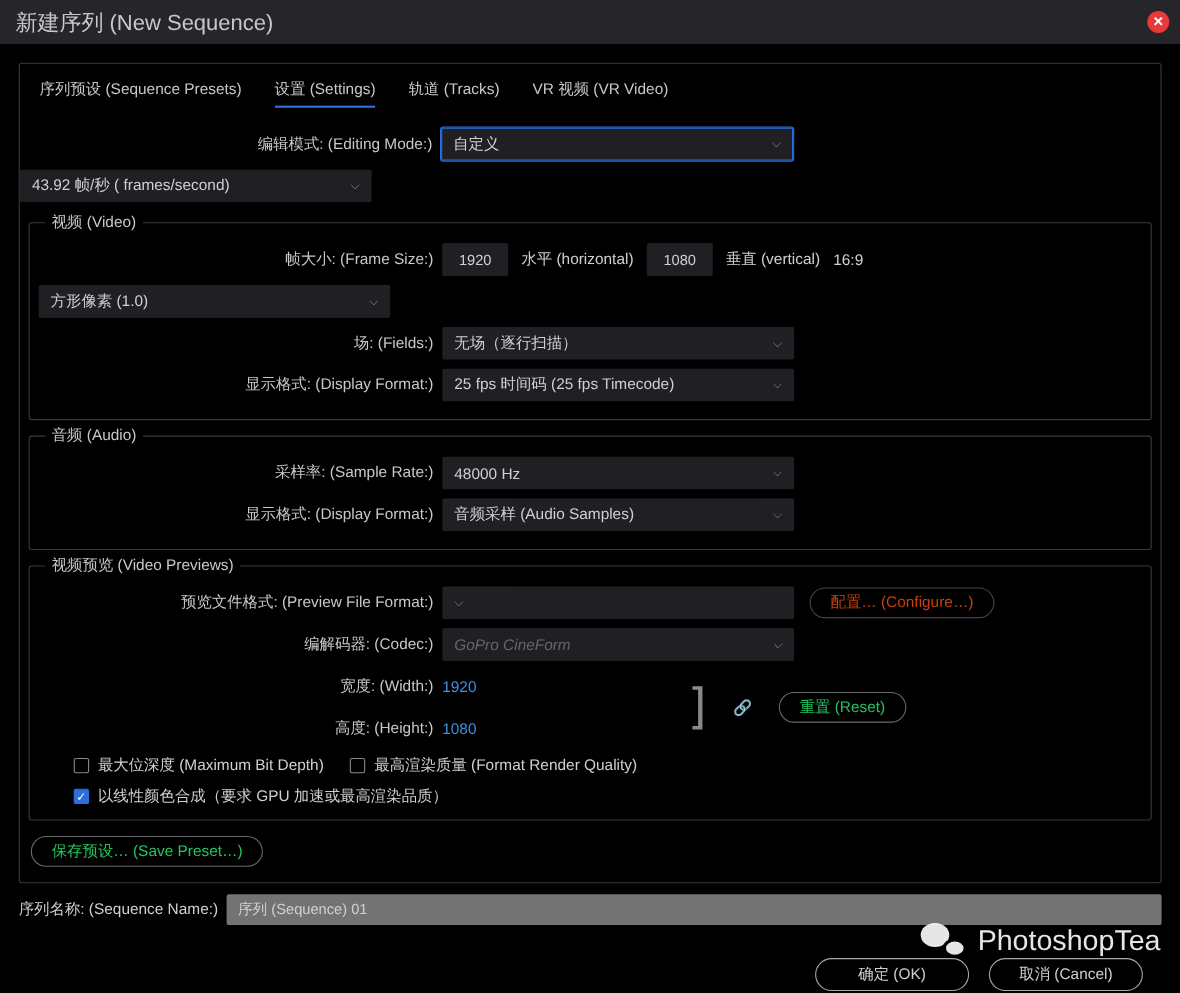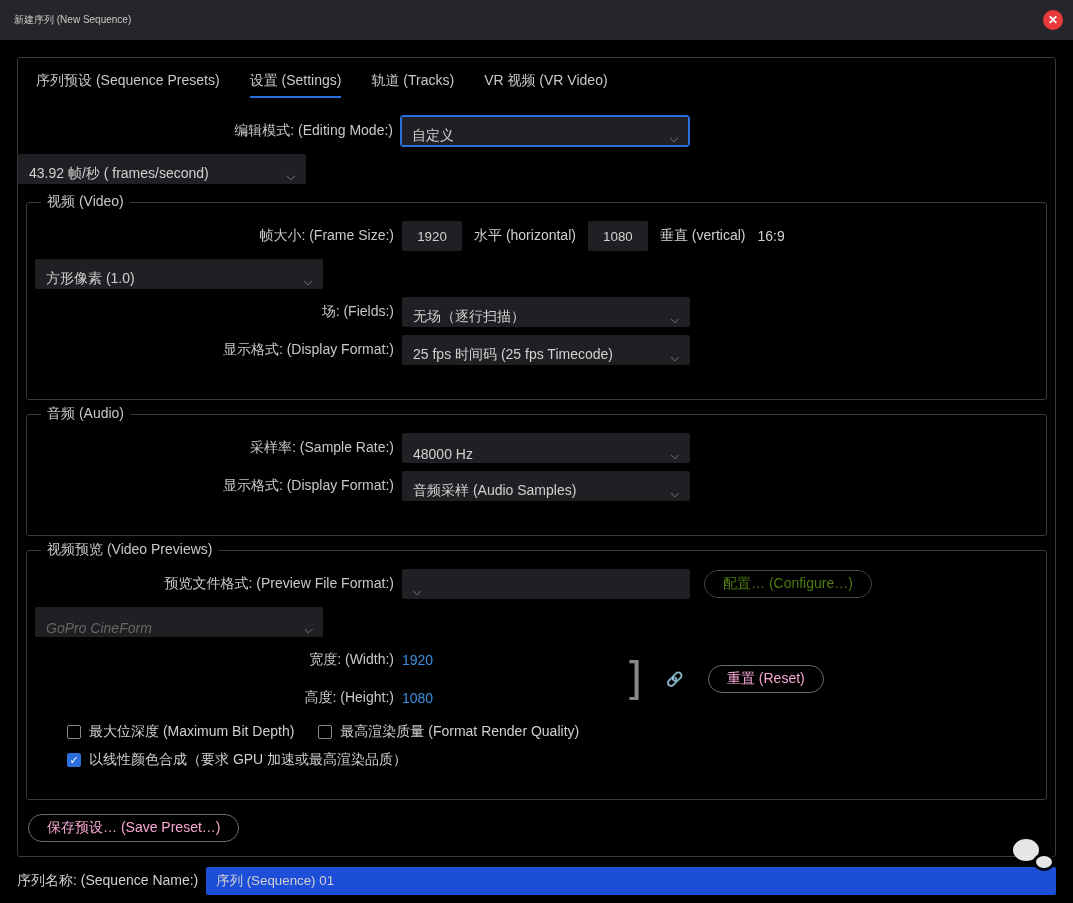--- a/index.html
+++ b/index.html
@@ -1,43 +1,43 @@
 <!DOCTYPE html>
 <html><head>
 <meta charset="utf-8">
 <style>
 * { box-sizing: border-box; margin: 0; padding: 0; }
 body { background: #000; font-family: "Microsoft YaHei", -apple-system, sans-serif; font-size: 14px; color: #d0d0d0; width: 1073px; height: 903px; overflow: hidden; position: relative; }
 .titlebar { height: 40px; background: #26262a; display: flex; align-items: center; padding: 0 14px; position: relative; }
-.titlebar-title { color: #c8c8c8; font-size: 10px; }
+.titlebar-title { color: #c8c8c8; font-size: 20px; }
 .close-btn { position: absolute; right: 10px; top: 10px; width: 20px; height: 20px; border-radius: 50%; background: #e83a3a; display: flex; align-items: center; justify-content: center; cursor: pointer; color: #fff; font-size: 12px; font-weight: bold; }
 .main { background: #000; padding: 17px; }
 .panel { border: 1px solid #3a3a3a; border-radius: 3px; background: #000; padding: 0 0 14px 0; }
 .tabs { display: flex; gap: 30px; padding: 14px 18px 0 18px; }
 .tab { color: #c8c8c8; padding-bottom: 6px; cursor: pointer; border-bottom: 2px solid transparent; }
 .tab.active { border-bottom: 2px solid #2a6fdb; }
 .row { display: flex; align-items: center; min-height: 38px; }
 .label-col { width: 383px; text-align: right; padding-right: 8px; color: #c8c8c8; font-size: 14px; }
-.dropdown { display: inline-flex; align-items: flex-end; justify-content: space-between; background: #202024; border: 1px solid transparent; border-radius: 2px; height: 30px; padding: 0 10px; color: #d0d0d0; cursor: pointer; width: 288px; }
+.dropdown { display: inline-flex; align-items: center; justify-content: space-between; background: #202024; border: 1px solid transparent; border-radius: 2px; height: 30px; padding: 0 10px; color: #d0d0d0; cursor: pointer; width: 320px; }
 .dropdown.highlighted { border: 1px solid #2a6fdb; outline: 1.5px solid #2a6fdb; }
 .dropdown-arrow { color: #888; font-size: 11px; }
 .input-text { background: #202024; border: none; border-radius: 2px; height: 30px; padding: 0 10px; color: #d0d0d0; text-align: center; }
-.fieldset { border: 1px solid #3a3a3a; border-radius: 3px; margin: 14px 8px 0 8px; padding: 10px 8px 30px 8px; position: relative; }
+.fieldset { border: 1px solid #3a3a3a; border-radius: 3px; margin: 14px 8px 0 8px; padding: 10px 8px 12px 8px; position: relative; }
 .legend { color: #c8c8c8; background: #000; padding: 0 6px; position: relative; top: -20px; left: 6px; display: inline-block; }
 .fieldset-body { margin-top: -14px; }
-.btn-pill { display: inline-flex; align-items: center; justify-content: center; border: 1px solid #6a6a6a; border-radius: 14px; height: 28px; padding: 0 18px; background: transparent; color: #f9a8d4; cursor: pointer; font-size: 14px; }
-.btn-pill.disabled { color: #4d7c0f; border-color: #444; cursor: default; }
+.btn-pill { display: inline-flex; align-items: center; justify-content: center; border: 1px solid #6a6a6a; border-radius: 14px; height: 28px; padding: 0 18px; background: transparent; color: #22c55e; cursor: pointer; font-size: 14px; }
+.btn-pill.disabled { color: #c2410c; border-color: #444; cursor: default; }
 .checkbox-row { display: flex; align-items: center; gap: 8px; }
 .checkbox { width: 14px; height: 14px; border: 1px solid #888; border-radius: 2px; display: inline-flex; align-items: center; justify-content: center; cursor: pointer; }
 .checkbox.checked { background: #2a6fdb; border-color: #2a6fdb; color: #fff; font-size: 11px; }
 .link-val { color: #3b8fe0; }
 .bracket { font-family: monospace; font-size: 44px; color: #888; line-height: 0.85; }
 .chain-icon { color: #aaa; font-size: 14px; }
 .seq-name-row { display: flex; align-items: center; padding: 10px 0 0 0; gap: 8px; }
-.seq-name-input { flex: 1; background: #1d4ed8; border: none; border-radius: 2px; height: 28px; padding: 0 10px; color: #d0d0d0; }
+.seq-name-input { flex: 1; background: #737373; border: none; border-radius: 2px; height: 28px; padding: 0 10px; color: #d0d0d0; }
 .footer-btns { display: flex; justify-content: flex-end; gap: 18px; padding: 30px 17px 0 0; }
 .btn-footer { border: 1.5px solid #aaa; border-radius: 16px; height: 30px; min-width: 140px; display: flex; align-items: center; justify-content: center; background: transparent; color: #d0d0d0; cursor: pointer; font-size: 14px; }
 .watermark { position: absolute; right: 18px; bottom: 30px; display: flex; align-items: center; gap: 10px; color: #fff; font-size: 26px; pointer-events: none; opacity: 0.9; }
 .wechat-icon { width: 42px; height: 36px; position: relative; }
 .wechat-icon .bubble1 { width: 26px; height: 22px; background: #fff; border-radius: 50%; position: absolute; top: 2px; left: 0; }
 .wechat-icon .bubble2 { width: 22px; height: 18px; background: #fff; border-radius: 50%; position: absolute; bottom: 2px; right: 0; border: 3px solid #000; }
 .disabled-dd { color: #666; font-style: italic; }
 </style>
 </head>
 <body>
@@ -134,20 +134,21 @@
       <div class="fieldset-body">
         <div class="row">
           <div class="label-col" style="width:367px">预览文件格式: (Preview File Format:)</div>
           <div class="dropdown">
             <span class="dropdown-arrow">⌵</span>
           </div>
           <div style="width:14px"></div>
           <button class="btn-pill disabled">配置… (Configure…)</button>
         </div>
         <div class="row">
+          <div class="label-col" style="width:367px">编解码器: (Codec:)</div>
           <div class="dropdown disabled-dd">
             <span>GoPro CineForm</span>
             <span class="dropdown-arrow">⌵</span>
           </div>
         </div>
 
         <div style="display:flex;align-items:center">
           <div>
             <div class="row">
               <div class="label-col" style="width:367px">宽度: (Width:)</div>
@@ -198,13 +199,14 @@
     <button class="btn-footer">确定 (OK)</button>
     <button class="btn-footer">取消 (Cancel)</button>
   </div>
 </div>
 
 <div class="watermark">
   <div class="wechat-icon">
     <div class="bubble1"></div>
       <div class="bubble2"></div>
   </div>
+  <span>PhotoshopTea</span>
 </div>
 
 </body></html>

